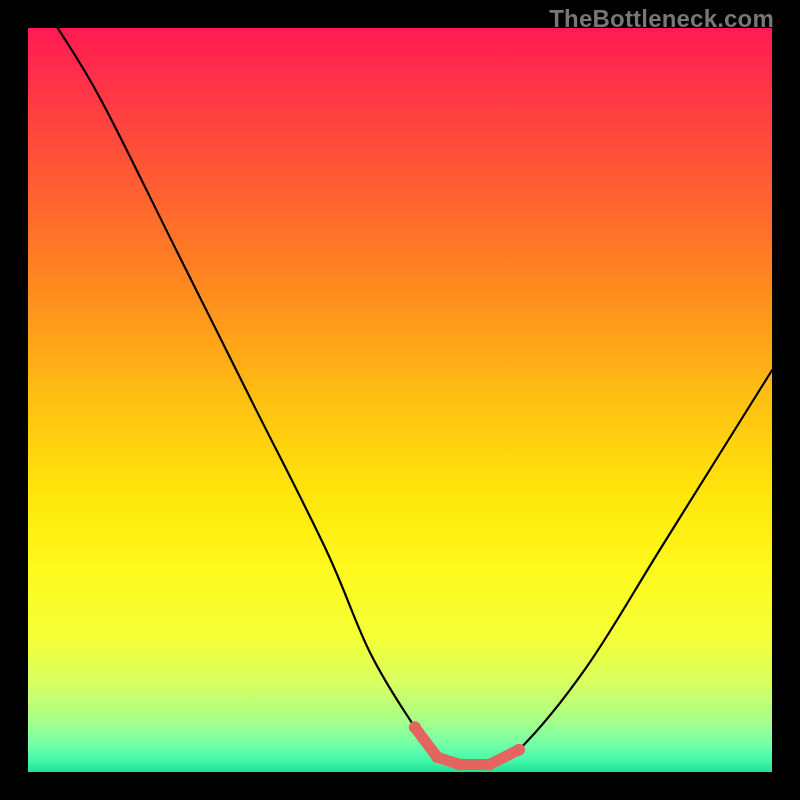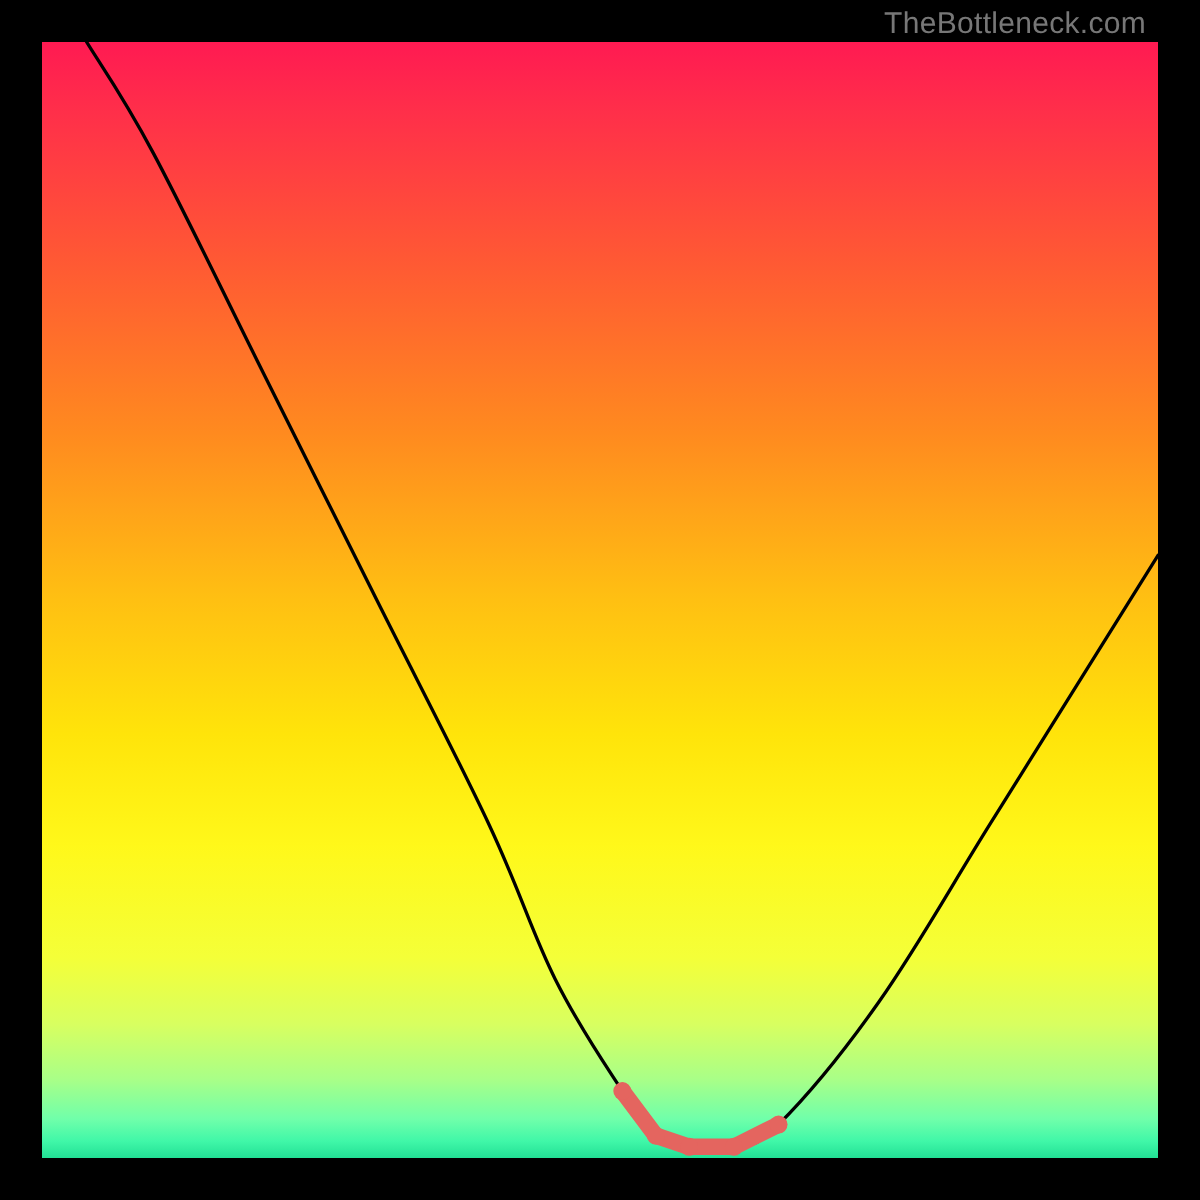--- a/index.html
+++ b/index.html
@@ -30,24 +30,24 @@
   }
   .curve-svg {
     position: absolute;
     inset: 0;
     width: 100%;
     height: 100%;
   }
   .watermark {
     position: absolute;
     top: 5px;
-    right: 36px;
+    right: 26px;
     color: #777;
-    font-size: 20px;
-    font-weight: 400;
+    font-size: 24px;
+    font-weight: 700;
     letter-spacing: 0.2px;
   }
 </style>
 </head>
 <body>
 
 <div class="frame">
 
   <div class="plot-area">
 

